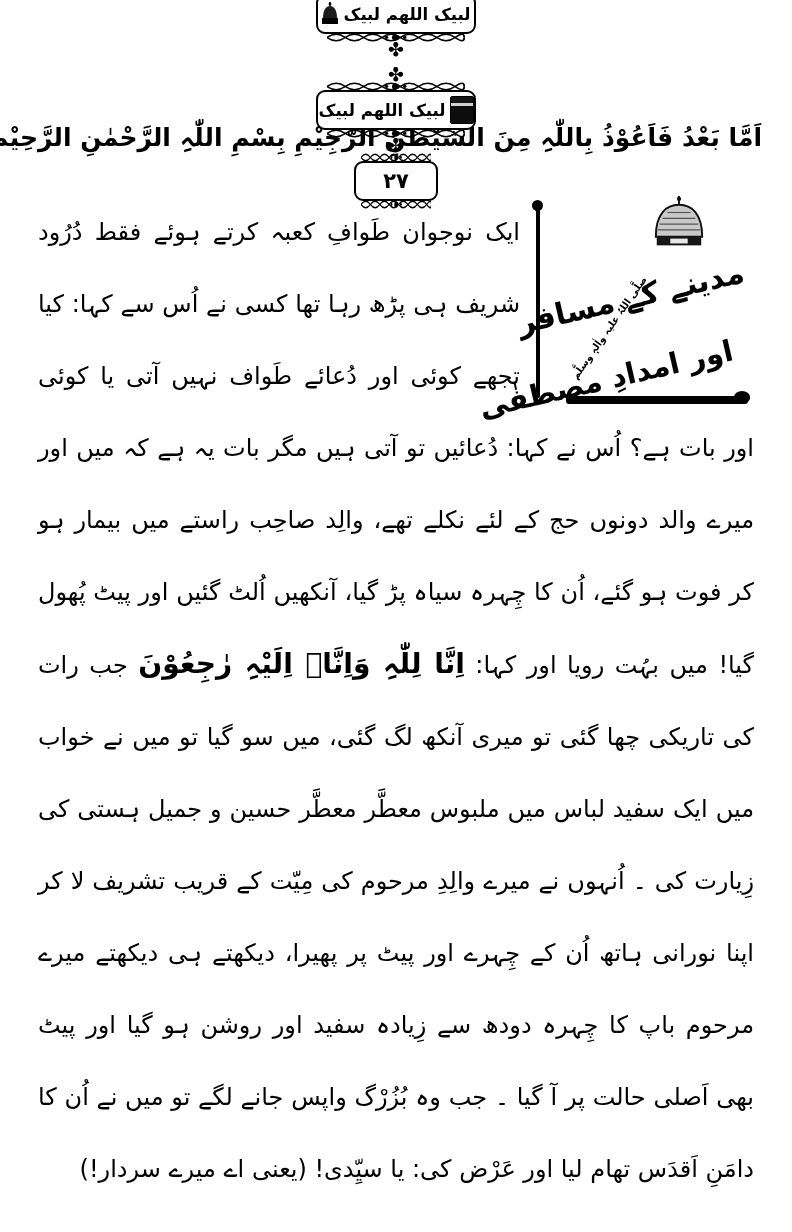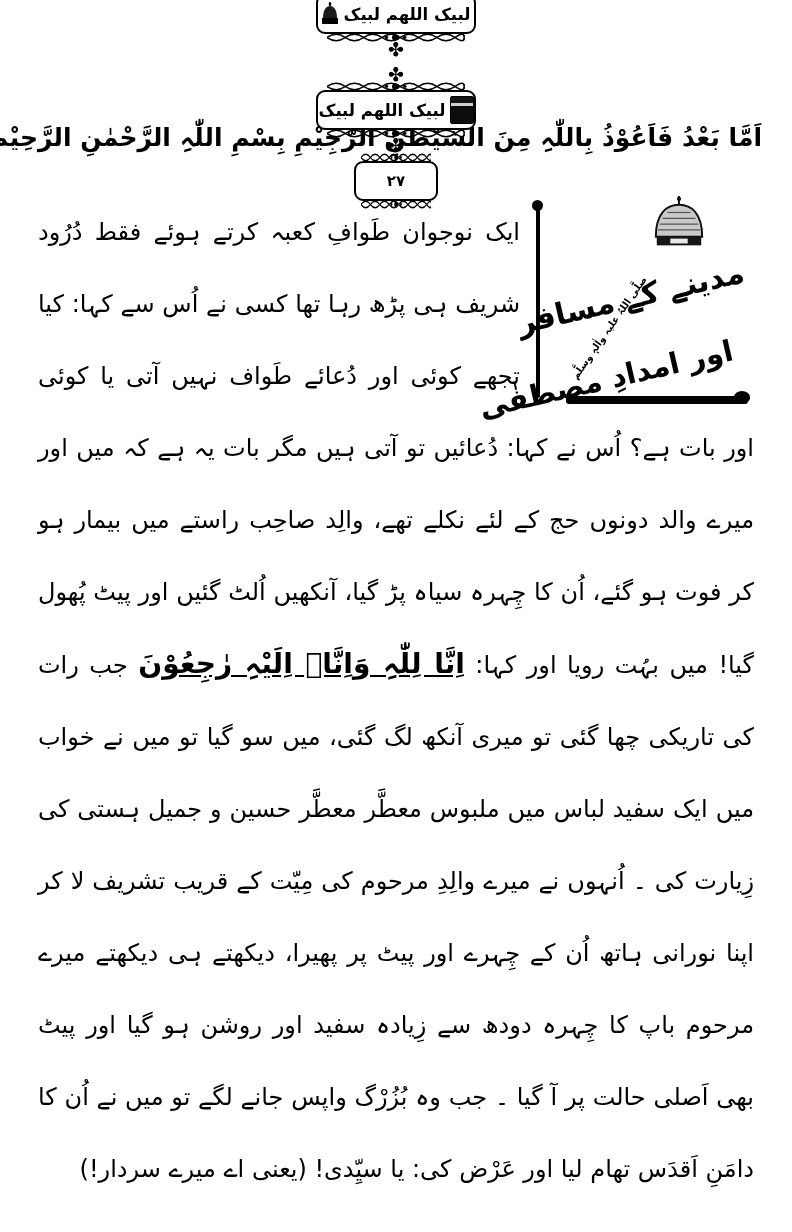--- a/index.html
+++ b/index.html
@@ -36,21 +36,21 @@
     padding:0 8px;
     box-sizing:border-box;
     flex:0 0 auto;
   }
   .hdr-box .garland-top,.hdr-box .garland-bottom{
     position:absolute;left:6%;width:88%;height:11px;
   }
   .garland-top{top:-11px;}
   .garland-bottom{bottom:-11px;}
   .box-num-latin{width:78px;font-size:21px;font-weight:bold;direction:ltr;}
-  .box-num-urdu{width:84px;font-size:15px;font-weight:bold;}
+  .box-num-urdu{width:84px;font-size:21px;font-weight:bold;}
   .box-labbaik{width:160px;font-size:16.5px;font-weight:bold;white-space:nowrap;}
   .box-title{width:196px;font-size:25px;font-weight:bold;white-space:nowrap;}
   .hdr-orn{
     font-size:19px;line-height:1;flex:0 0 auto;
     display:flex;align-items:center;gap:1px;color:#000;
   }
   .kaaba{
     width:22px;height:26px;flex:0 0 auto;border-radius:2px;
     background:linear-gradient(#141414 0 22%, #cfcfcf 22% 36%, #0d0d0d 36% 100%);
     border:1px solid #000;
@@ -70,21 +70,20 @@
   
   .body-para{
     margin:28px 38px 0 38px;
     font-size:24px;
     line-height:72px;
     text-align:justify;
   }
   .inna{
     font-weight:bold;
     font-size:1.17em;
-    text-decoration:underline;
   }
 
   
   .heading-block{
     float:right;
     position:relative;
     width:220px;height:214px;
     margin-left:14px;
     margin-bottom:2px;
     shape-outside:inset(0);

